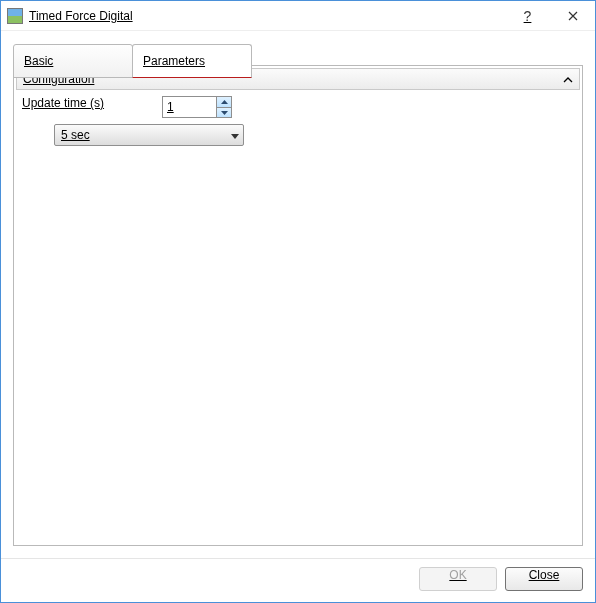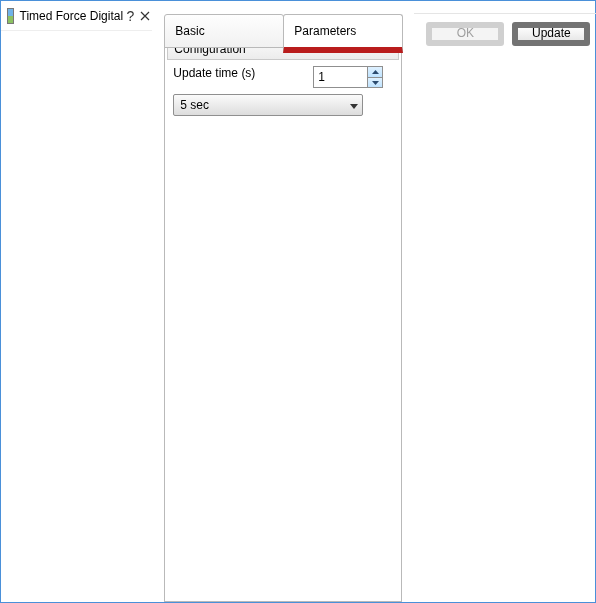--- a/index.html
+++ b/index.html
@@ -9,22 +9,23 @@
     font-family: "Segoe UI", Tahoma, sans-serif;
     font-size: 12px;
     color: #000;
     background: #fff;
   }
   .window {
     width: 596px; height: 603px;
     border: 1px solid #4a90d9;
     background: #fff;
     display: flex;
-    flex-direction: row;
-    position: relative;
+    flex-direction: column;
+    position: relative;
+    text-decoration: underline;
   }
   
   .titlebar {
     height: 30px;
     display: flex;
     align-items: center;
     padding: 0 0 0 6px;
     border-bottom: 1px solid #eee;
     background: #fff;
   }
@@ -68,21 +69,21 @@
     background: linear-gradient(#fefefe, #f1f1f1);
     display: flex; align-items: center;
     padding: 16px 10px;
     margin-right: -1px;
     cursor: default;
     position: relative;
     top: 1px;
   }
   .tab.active {
     background: #fff;
-    border-bottom: 6px solid #b91c1c;
+    border-bottom: 1px solid #b91c1c;
     z-index: 3;
   }
   .tabpage {
     border: 1px solid #b9b9b9;
     flex: 1 1 auto;
     position: relative;
     padding: 2px;
     display: flex; flex-direction: column;
     z-index: 1;
   }
@@ -136,39 +137,40 @@
   .spinbtn svg { width: 7px; height: 4px; fill: #2b4b6f; }
   
   .combo {
     width: 190px; height: 22px;
     border: 1px solid #8f8f8f;
     border-radius: 2px;
     background: linear-gradient(#fbfbfb, #dddddd);
     display: flex; align-items: center;
     padding: 0 4px 0 6px;
     cursor: default;
+    margin-left: 32px;
   }
   .combo .cspacer { flex: 1 1 auto; }
   .combo .carrow svg { width: 8px; height: 5px; fill: #333; }
   
   .footer {
     height: 44px;
     border-top: 1px solid #e5e5e5;
     margin: 12px 0 0 0;
     padding: 8px 12px;
     display: flex;
     justify-content: flex-end;
     gap: 8px;
   }
   .btn {
     width: 78px; height: 24px;
-    border: 6px solid #737373;
+    border: 1px solid #737373;
     border-radius: 3px;
     background: linear-gradient(#fcfcfc, #e8e8e8);
-    display: flex; align-items: flex-end; justify-content: center;
+    display: flex; align-items: flex-start; justify-content: center;
     cursor: default;
   }
   .btn.disabled {
     color: #a0a0a0;
     background: #f4f4f4;
     border-color: #d0d0d0;
   }
 </style>
 </head>
 <body>
@@ -247,17 +249,17 @@
 
     </div>
 
   </div>
 
   <div class="footer">
     <div class="btn disabled">
       <span>OK</span>
     </div>
     <div class="btn">
-      <span>Update</span>
+      <span>Close</span>
     </div>
   </div>
 
 </div>
 
 </body></html>

